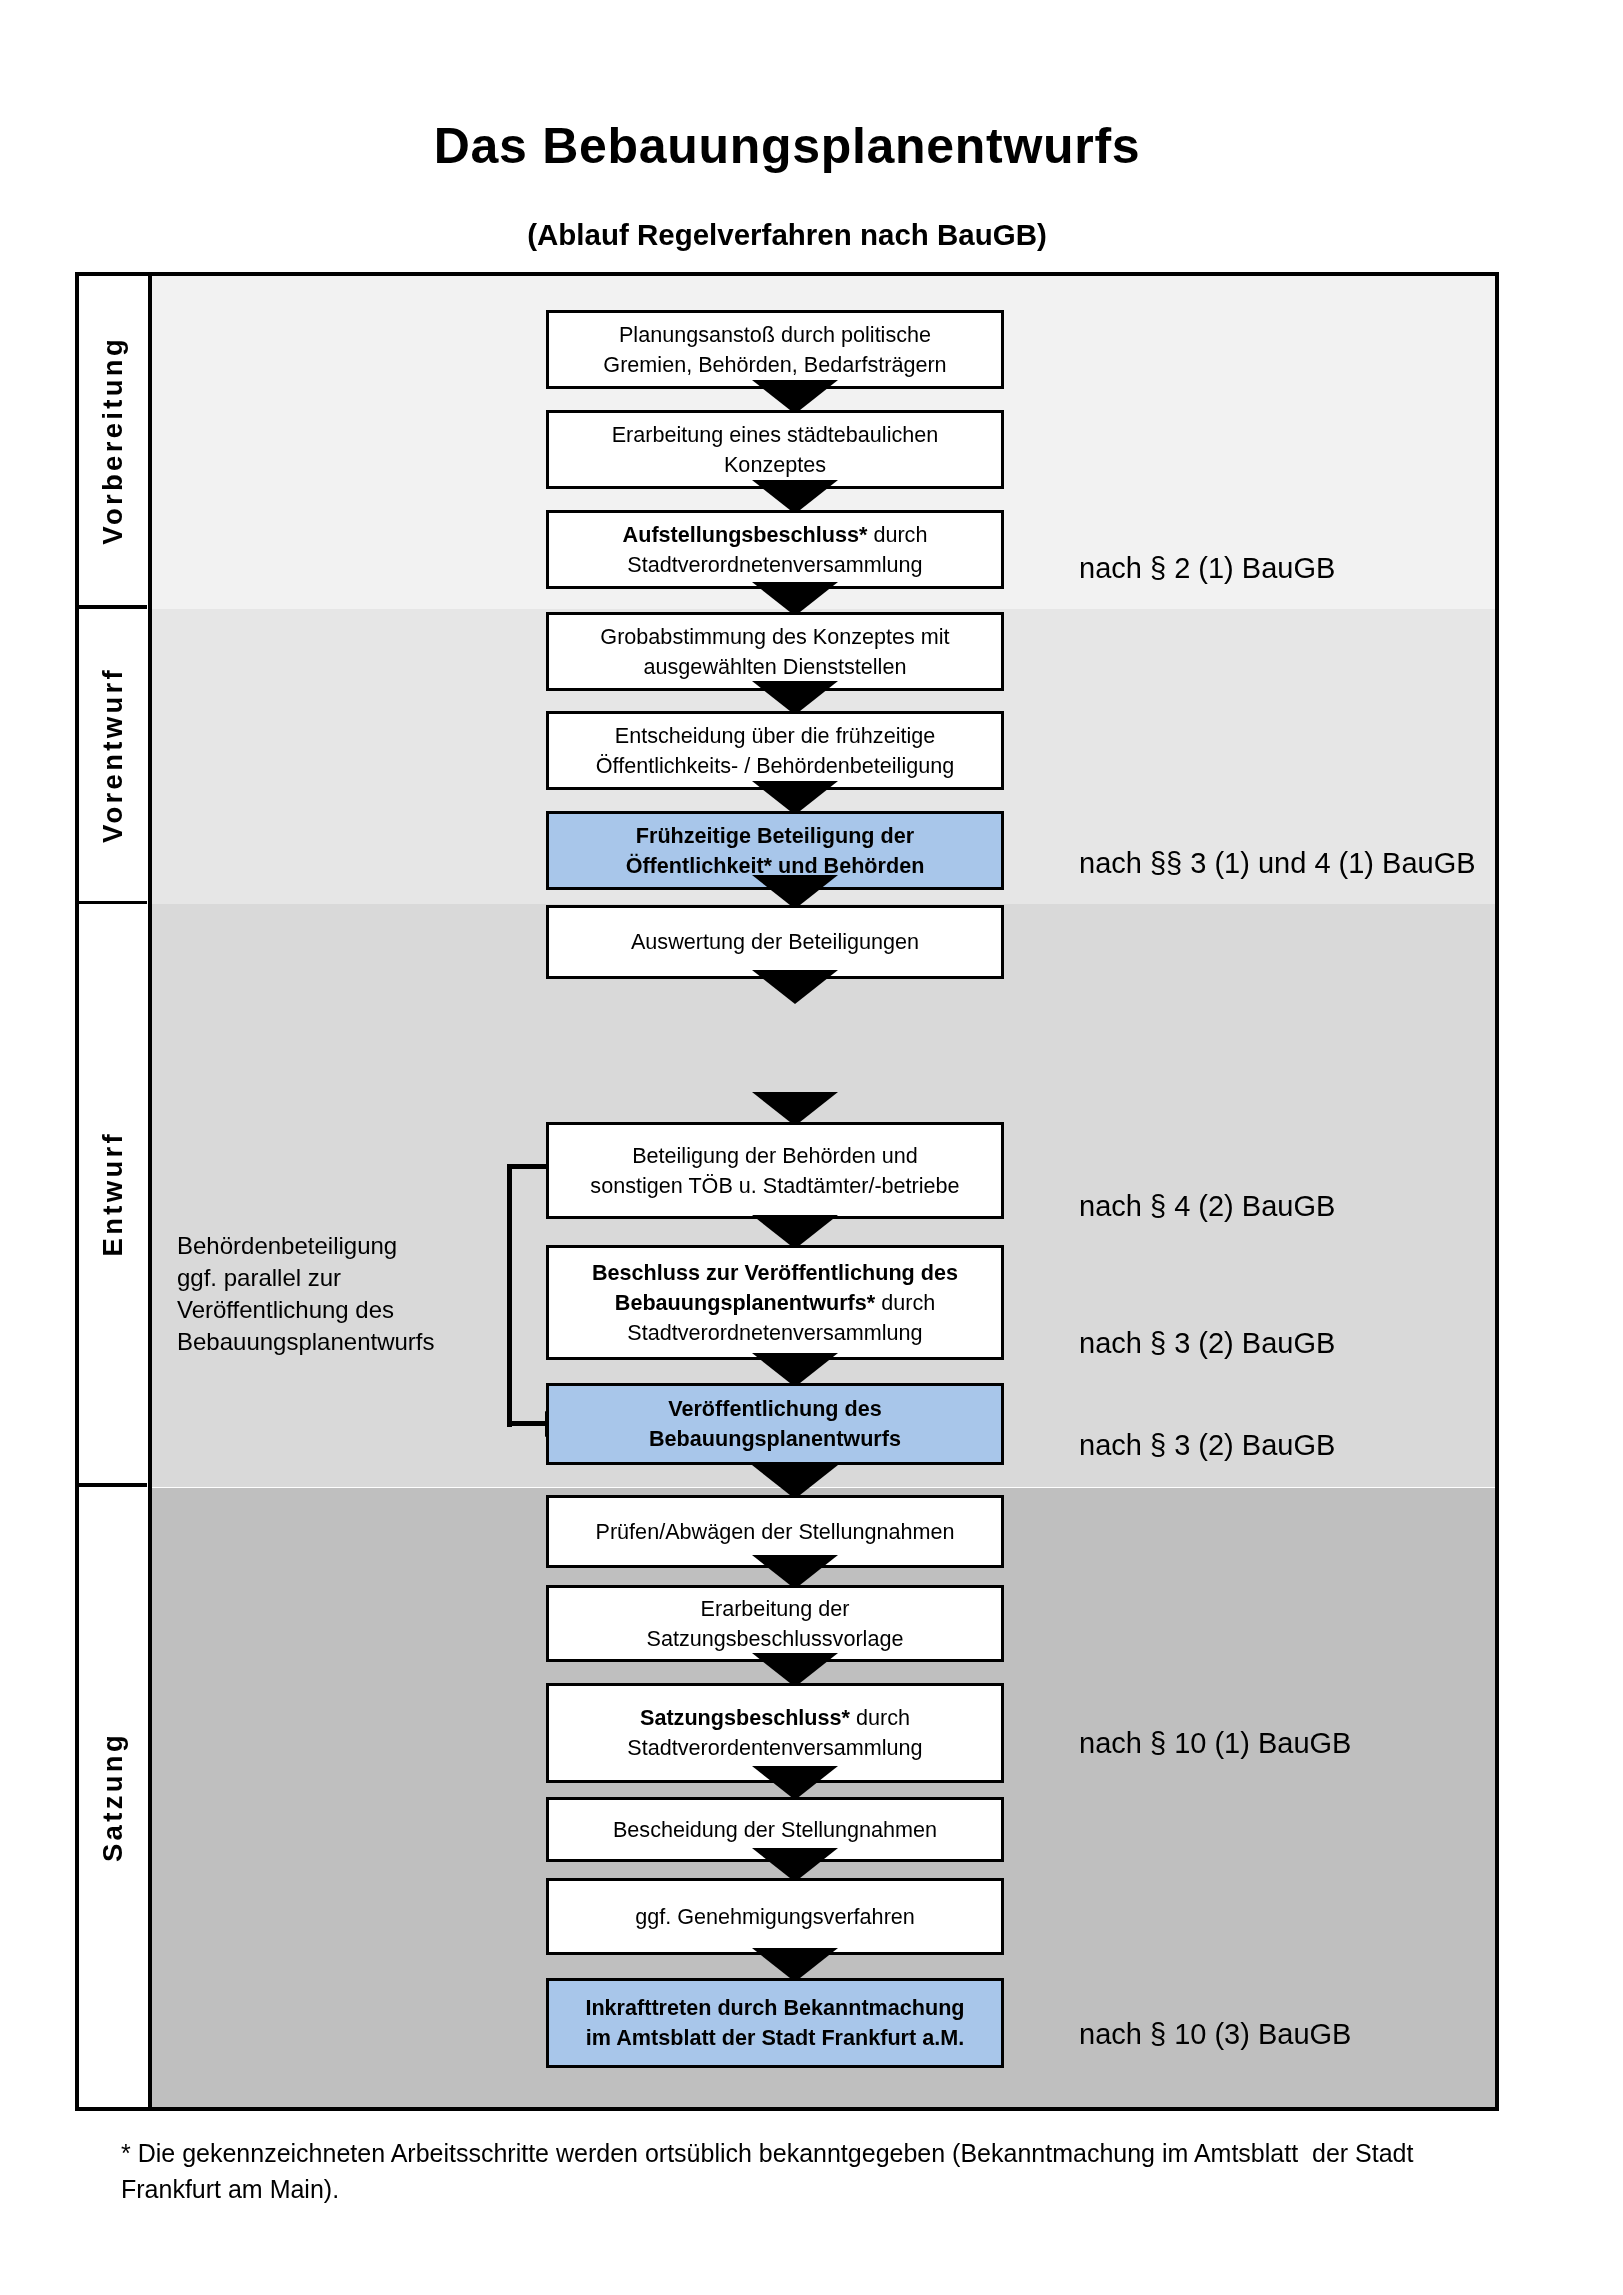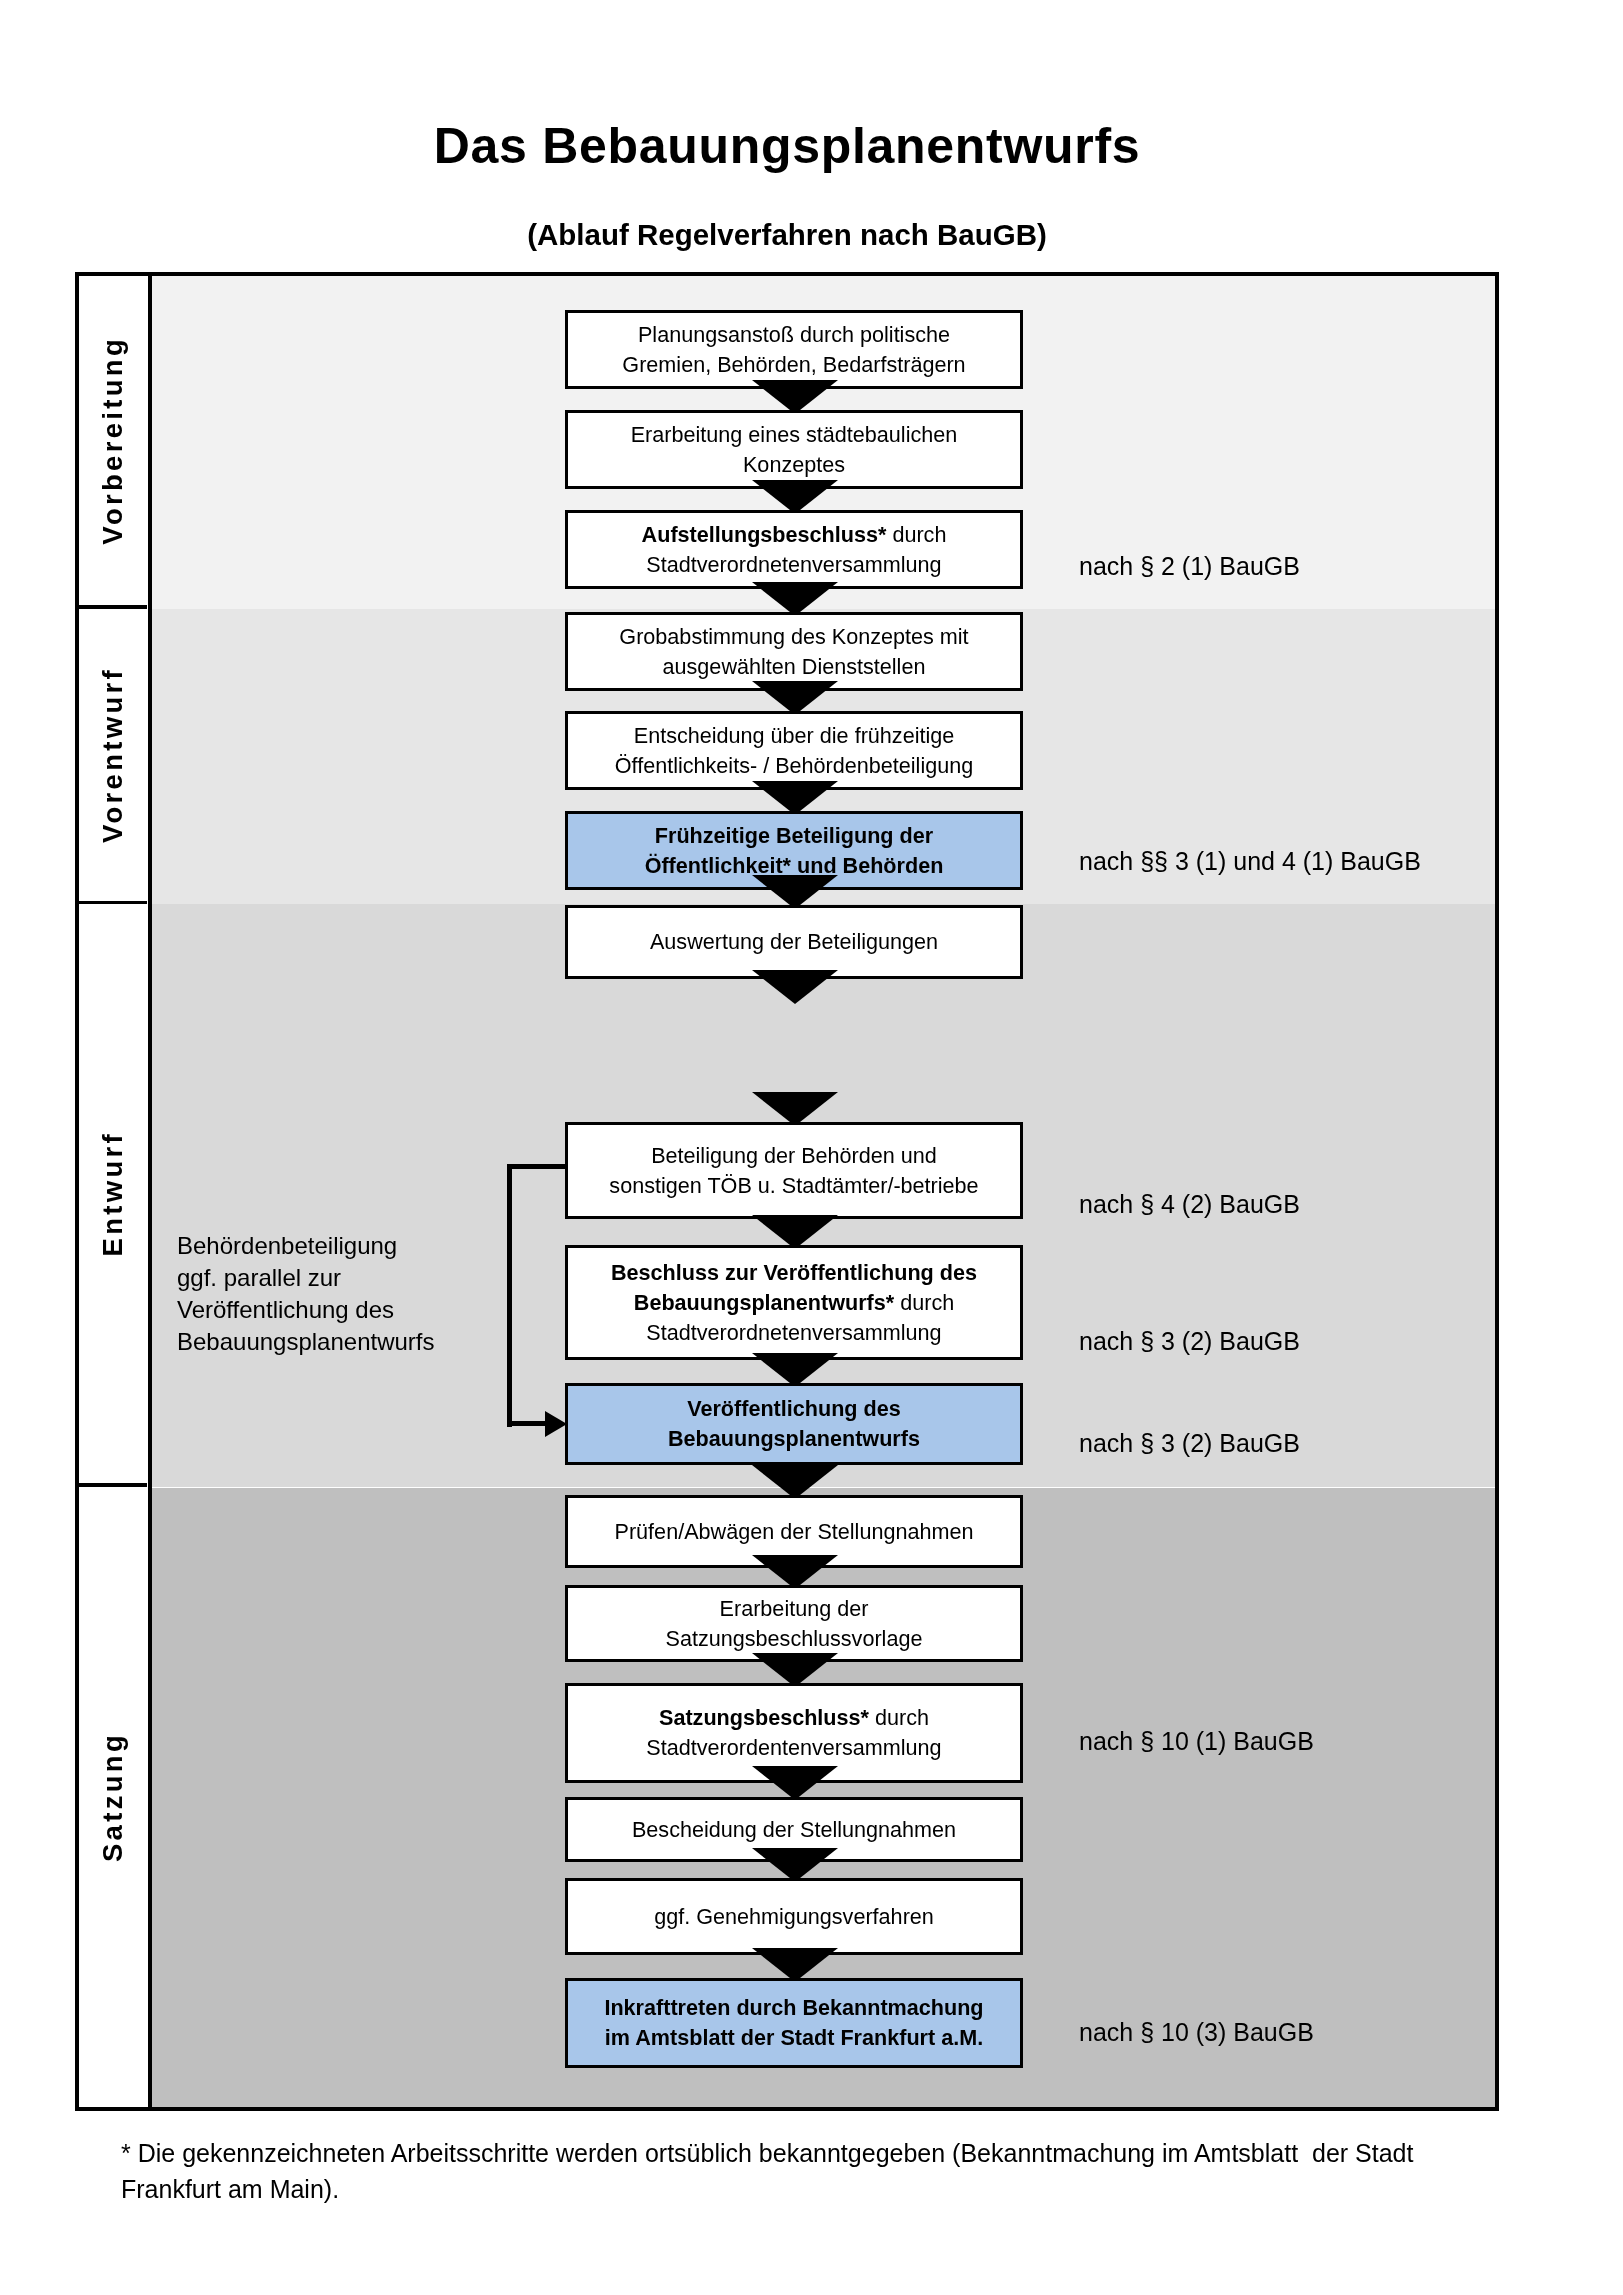--- a/index.html
+++ b/index.html
@@ -39,35 +39,35 @@
   }
   .phase-cell:last-child{border-bottom:none;}
   .phase-label{
     writing-mode:vertical-rl;transform:rotate(180deg);
     font-size:27.5px;font-weight:bold;letter-spacing:3.3px;white-space:nowrap;
   }
   .bands{position:absolute;left:73px;top:0;right:0;bottom:0;}
   .band{position:absolute;left:0;width:100%;}
   .layer{position:absolute;left:0;top:0;width:100%;height:100%;}
   .pbox{
-    position:absolute;left:486px;width:458px;
+    position:absolute;left:467px;width:458px;
     background:#ffffff;border:3.3px solid var(--ink);
     display:flex;flex-direction:column;align-items:center;justify-content:center;
     font-size:21.6px;line-height:30px;
   }
   .pbox.highlight{background:var(--blue);font-weight:bold;}
   .box-line{white-space:nowrap;}
   .box-line b{font-weight:bold;}
   .down-arrow{
     position:absolute;left:673px;width:0;height:0;
     border-left:43px solid transparent;border-right:43px solid transparent;
     border-top:34px solid var(--ink);
   }
   .law-ref{
-    position:absolute;left:1000px;font-size:25px;white-space:nowrap;
+    position:absolute;left:1000px;font-size:29px;white-space:nowrap;
   }
   .side-note{
     position:absolute;left:98px;top:954px;width:334px;
     font-size:24px;line-height:32px;text-align:left;white-space:pre-line;
   }
   .conn{position:absolute;background:var(--ink);}
   .conn-v{left:428px;top:888px;width:5.2px;height:263px;}
   .conn-h-top{left:428px;top:888px;width:59px;height:5.2px;}
   .conn-h-bot{left:428px;top:1145px;width:42px;height:5.2px;}
   .conn-arrowhead{

